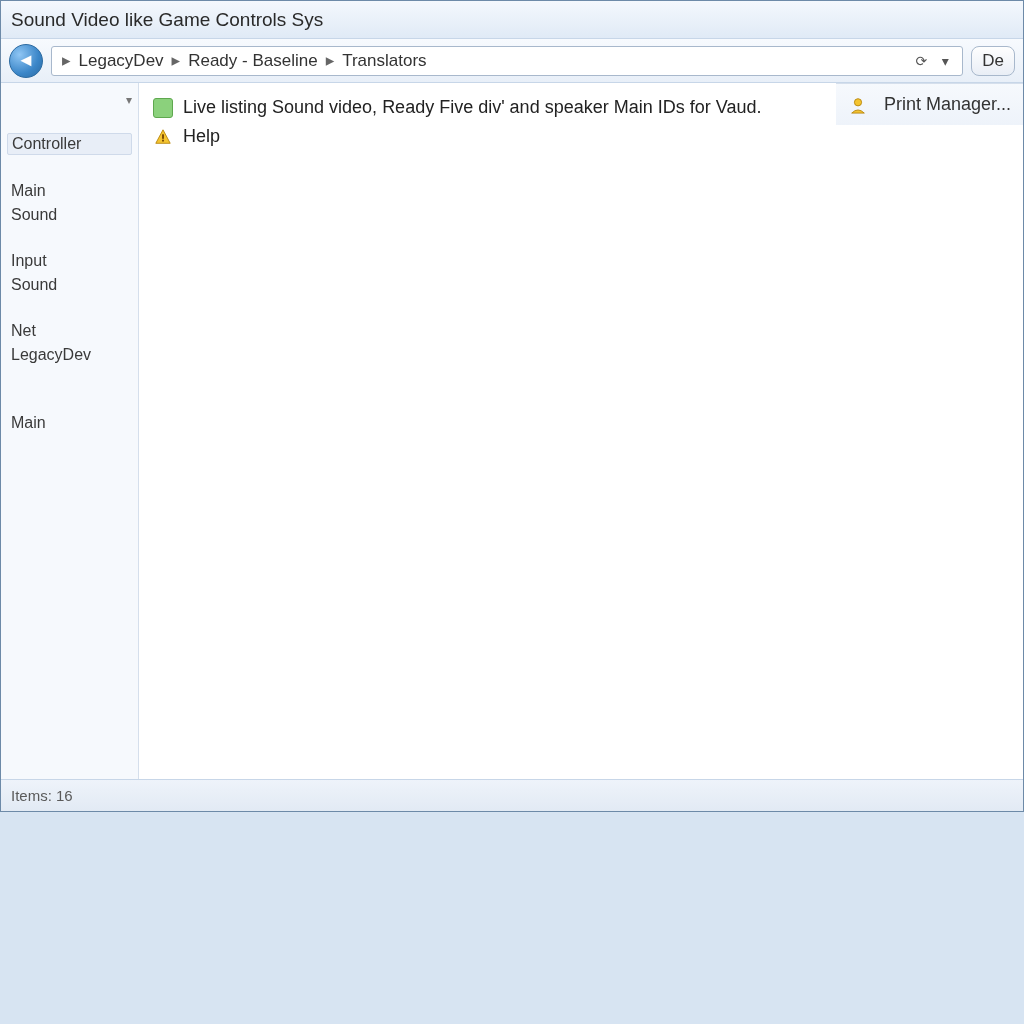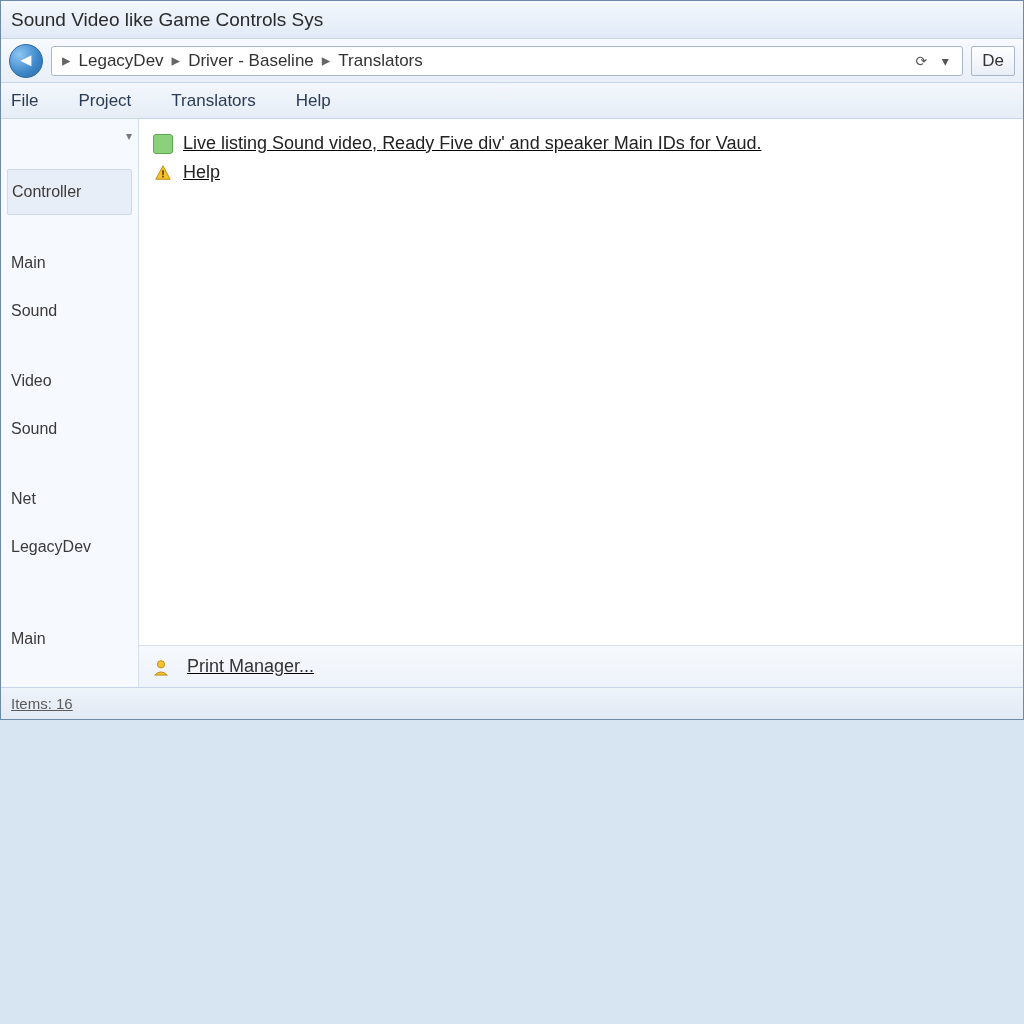--- a/index.html
+++ b/index.html
@@ -1,19 +1,19 @@
 <!DOCTYPE html>
 <html><head>
 <meta charset="utf-8">
 <style>
 * { margin: 0; padding: 0; box-sizing: border-box; font-family: "Segoe UI", Tahoma, sans-serif; }
 html, body { width: 1024px; height: 1024px; overflow: hidden; background: #d7e4f2; }
 
 .window {
-  width: 1024px; height: 720px;
+  width: 1024px; height: 812px;
   background: linear-gradient(#eaf1fb, #dfe9f5);
   border: 1px solid #6d8aa8;
   display: flex; flex-direction: column; justify-content: flex-end;
 }
 
 
 .titlebar {
   height: 38px;
   background: linear-gradient(#f4f8fd, #e0eaf6);
   border-bottom: 1px solid #c7d6e8;
@@ -59,21 +59,21 @@
   color: #555;
 }
 .bc-refresh, .bc-drop {
   width: 18px; height: 18px; display: inline-flex; align-items: center; justify-content: center;
   font-size: 14px; color: #555;
 }
 .search-btn {
   height: 30px; padding: 0 10px;
   background: linear-gradient(#fefefe,#e9eef6);
   border: 1px solid #a8b8cc;
-  border-radius: 2px;
+  border-radius: 8px;
   font-size: 17px;
   color: #333;
 }
 
 
 .menubar {
   height: 36px;
   background: linear-gradient(#f3f7fc,#e6edf6);
   border-bottom: 1px solid #c7d6e8;
   display: flex; align-items: center;
@@ -99,34 +99,33 @@
   color: #3a3a3a;
   display: flex; flex-direction: column; gap: 4px;
 }
 .sidebar .group-spacer { height: 18px; }
 .sidebar .hdr {
   display: flex; align-items: center; justify-content: space-between;
   color: #5a5a5a;
 }
 .sidebar .hdr .caret { font-size: 12px; color: #777; }
 .sidebar .item {
-  padding: 13px 4px;
+  padding: 1px 4px;
   border-radius: 2px;
 }
 .sidebar .item.selected {
   background: #e8eef7;
   border: 1px solid #cfdaea;
 }
 
 .main {
   flex: 1;
-  display: flex; flex-direction: column;
+  display: flex; flex-direction: row;
   background: #ffffff;
   min-width: 0;
-  text-decoration: underline;
 }
 .listarea {
   flex: 1;
   padding: 10px 12px;
   font-size: 18px;
   color: #222;
   overflow: auto;
 }
 .list-row {
   display: flex; align-items: center; gap: 10px;
@@ -156,75 +155,68 @@
 
 
 .outer-status {
   height: 32px;
   background: linear-gradient(#eef3fa,#e2eaf4);
   border-top: 1px solid #c7d6e8;
   display: flex; align-items: center;
   padding: 0 10px;
   font-size: 15px;
   color: #5a5a5a;
-  text-decoration: underline;
 }
 </style>
 </head>
 <body>
 
 <div class="window">
 
   <div class="titlebar">
     <span>Sound Video like Game Controls Sys</span>
   </div>
 
   <div class="addressbar">
     <div class="nav-back">
       <span>◄</span>
     </div>
     <div class="breadcrumb">
       <span class="bc-sep">▸</span>
       <span>LegacyDev</span>
       <span class="bc-sep">▸</span>
-      <span>Driver - Baseline</span>
+      <span>Ready - Baseline</span>
       <span class="bc-sep">▸</span>
       <span>Translators</span>
       <span class="bc-end">
         <span class="bc-refresh">⟳</span>
         <span class="bc-drop">▾</span>
       </span>
     </div>
     <button class="search-btn">De</button>
   </div>
 
-  <div class="menubar">
-    <span>File</span>
-    <span>Project</span>
-    <span>Translators</span>
-    <span>Help</span>
-  </div>
 
   <div class="body">
 
     <div class="sidebar">
       <div class="hdr">
         <span></span>
         <span class="caret">▾</span>
       </div>
       <div class="group-spacer"></div>
 
       <div class="item selected">Controller</div>
       <div class="group-spacer"></div>
 
       <div class="item">Main</div>
       <div class="item">Sound</div>
       <div class="group-spacer"></div>
 
-      <div class="item">Video</div>
+      <div class="item">Input</div>
       <div class="item">Sound</div>
       <div class="group-spacer"></div>
 
       <div class="item">Net</div>
       <div class="item">LegacyDev</div>
       <div class="group-spacer"></div>
       <div class="group-spacer"></div>
 
       <div class="item">Main</div>
     </div>

